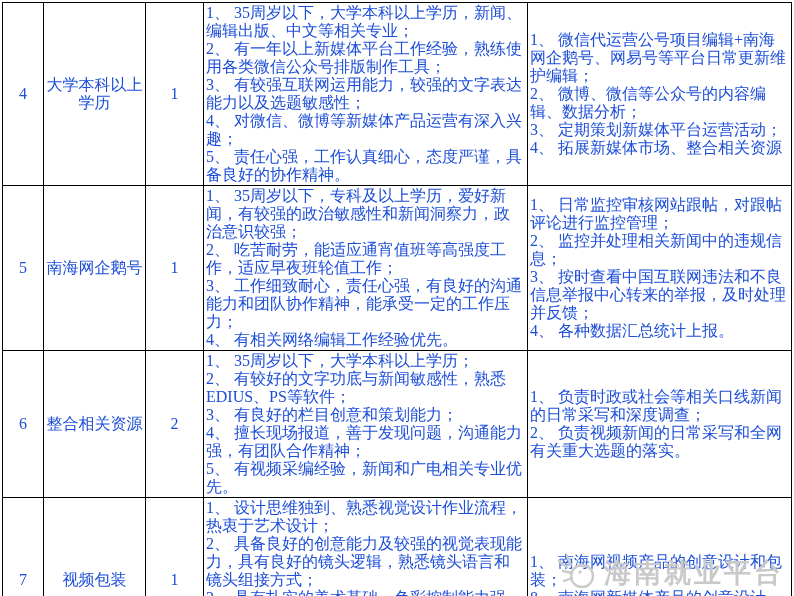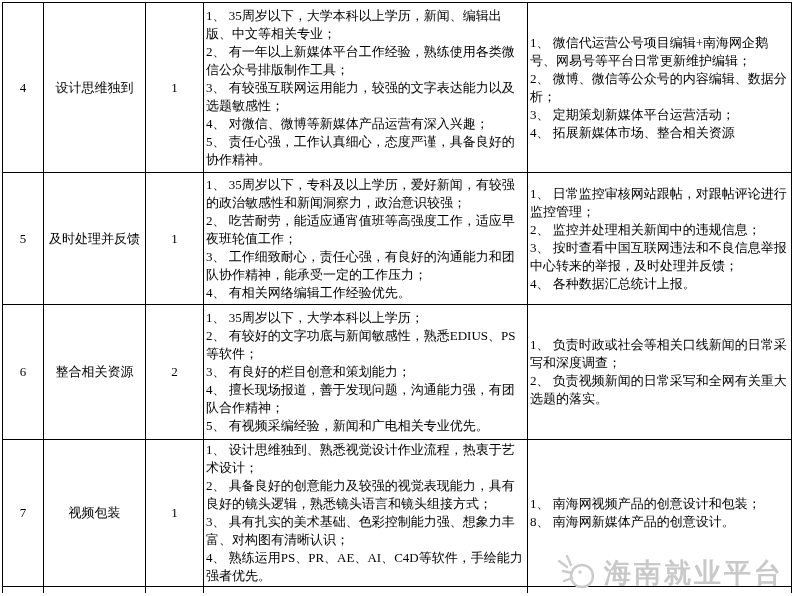--- a/index.html
+++ b/index.html
@@ -21,23 +21,23 @@
   table.job-table {
     border-collapse: collapse;
     table-layout: fixed;
     width: 790px;
     margin: 2px 0 0 2px;
   }
   td {
     border: 1px solid #000000;
     vertical-align: middle;
     overflow: hidden;
-    font-size: 13px;
+    font-size: 16px;
     line-height: 18px;
-    color: #000000;
+    color: #1d4ed8;
     padding: 0;
   }
   td.c-no, td.c-pos, td.c-count {
     text-align: center;
   }
   td.c-req, td.c-duty {
     text-align: left;
     padding: 1px 3px 1px 2px;
     white-space: pre-line;
   }
@@ -72,35 +72,35 @@
     <colgroup>
       <col style="width:41px">
       <col style="width:102px">
       <col style="width:58px">
       <col style="width:324px">
       <col style="width:264px">
     </colgroup>
     <tbody>
       <tr style="height:170px">
         <td class="c-no">4</td>
-        <td class="c-pos">设计思维独到</td>
+        <td class="c-pos">大学本科以上学历</td>
         <td class="c-count">1</td>
         <td class="c-req">1、 35周岁以下，大学本科以上学历，新闻、编辑出版、中文等相关专业；
 2、 有一年以上新媒体平台工作经验，熟练使用各类微信公众号排版制作工具；
 3、 有较强互联网运用能力，较强的文字表达能力以及选题敏感性；
 4、 对微信、微博等新媒体产品运营有深入兴趣；
 5、 责任心强，工作认真细心，态度严谨，具备良好的协作精神。</td>
         <td class="c-duty">1、 微信代运营公号项目编辑+南海网企鹅号、网易号等平台日常更新维护编辑；
 2、 微博、微信等公众号的内容编辑、数据分析；
 3、 定期策划新媒体平台运营活动；
 4、 拓展新媒体市场、整合相关资源</td>
       </tr>
       <tr style="height:132px">
         <td class="c-no">5</td>
-        <td class="c-pos">及时处理并反馈</td>
+        <td class="c-pos">南海网企鹅号</td>
         <td class="c-count">1</td>
         <td class="c-req">1、 35周岁以下，专科及以上学历，爱好新闻，有较强的政治敏感性和新闻洞察力，政治意识较强；
 2、 吃苦耐劳，能适应通宵值班等高强度工作，适应早夜班轮值工作；
 3、 工作细致耐心，责任心强，有良好的沟通能力和团队协作精神，能承受一定的工作压力；
 4、 有相关网络编辑工作经验优先。</td>
         <td class="c-duty">1、 日常监控审核网站跟帖，对跟帖评论进行监控管理；
 2、 监控并处理相关新闻中的违规信息；
 3、 按时查看中国互联网违法和不良信息举报中心转来的举报，及时处理并反馈；
 4、 各种数据汇总统计上报。</td>
       </tr>

